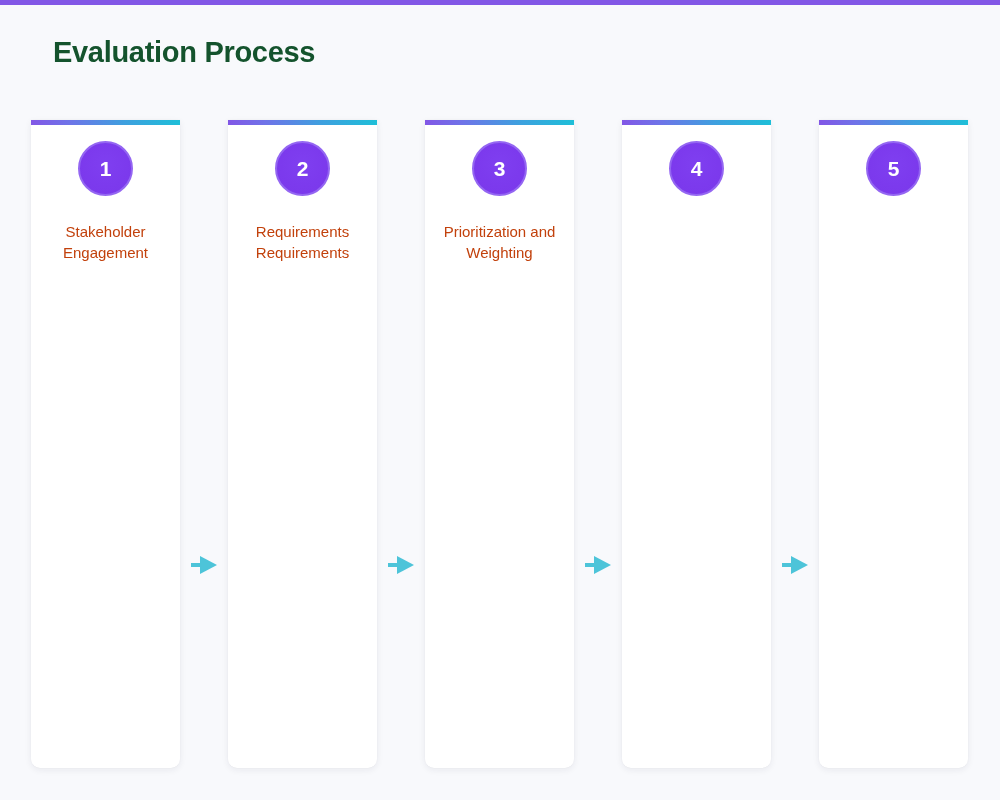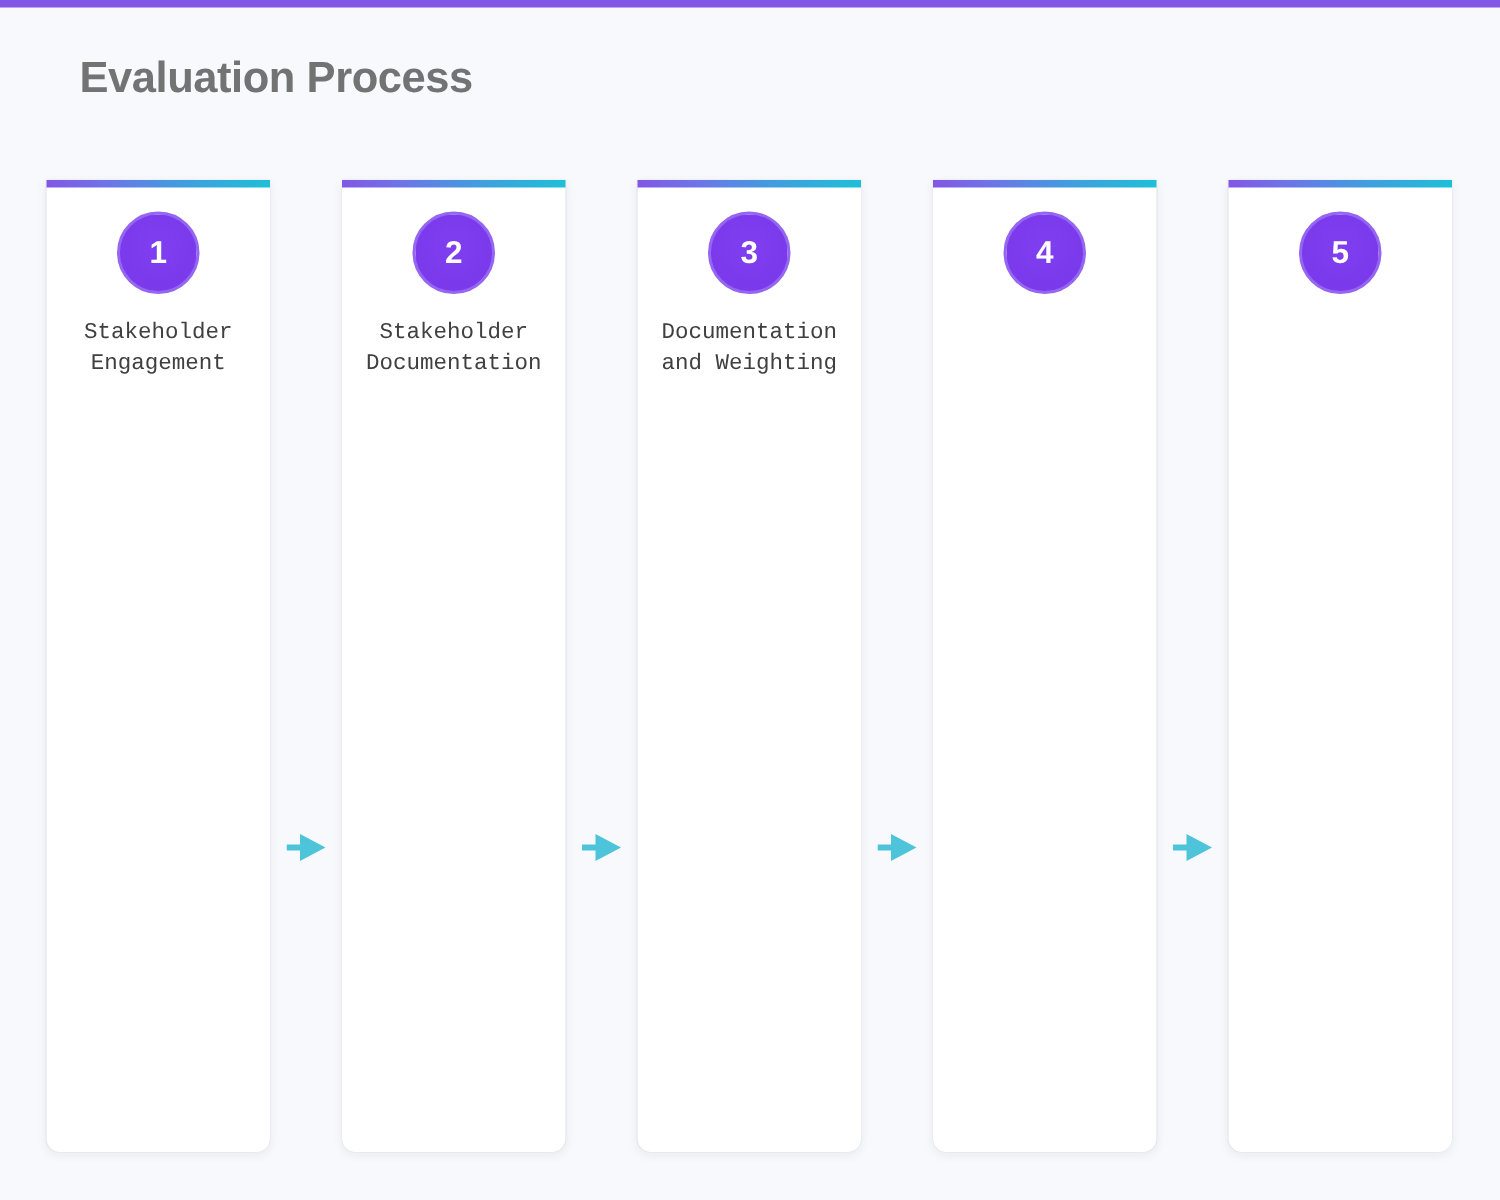--- a/index.html
+++ b/index.html
@@ -26,21 +26,21 @@
     background: #8257e6;
   }
 
   
   #page-title {
     position: absolute;
     left: 53px;
     top: 33px;
     font-size: 29px;
     font-weight: bold;
-    color: #737373;
+    color: #14532d;
     letter-spacing: -0.3px;
     line-height: 38px;
     white-space: nowrap;
   }
 
   
   #stage-row {
     position: absolute;
     left: 31px;
     top: 120px;
@@ -89,27 +89,26 @@
     display: flex;
     align-items: center;
     justify-content: center;
     color: #ffffff;
     font-size: 21px;
     font-weight: bold;
     line-height: 1;
   }
 
   .step-label {
-    margin-top: 16px;
+    margin-top: 26px;
     padding: 0 6px;
     font-size: 15px;
     line-height: 20.5px;
-    color: #404040;
+    color: #c2410c;
     text-align: center;
-    font-family: Liberation Mono, monospace;
   }
 
   
   .connector-arrow {
     position: absolute;
     top: 434px;
     width: 28px;
     height: 22px;
   }
   .connector-arrow svg {
@@ -137,36 +136,36 @@
     <svg width="28" height="22" viewBox="0 0 28 22" xmlns="http://www.w3.org/2000/svg">
       <rect x="0" y="9" width="14" height="4" fill="#4dc4d9"></rect>
       <polygon points="9,2 26,11 9,20" fill="#4dc4d9"></polygon>
     </svg>
   </div>
 
   <div class="stage-card" style="left:197px;">
     <div class="card-accent"></div>
     <div class="card-inner">
       <div class="step-badge">2</div>
-      <div class="step-label">Stakeholder Documentation</div>
+      <div class="step-label">Requirements Requirements</div>
     </div>
   </div>
 
   <div class="connector-arrow" style="left:357px;">
     <svg width="28" height="22" viewBox="0 0 28 22" xmlns="http://www.w3.org/2000/svg">
       <rect x="0" y="9" width="14" height="4" fill="#4dc4d9"></rect>
       <polygon points="9,2 26,11 9,20" fill="#4dc4d9"></polygon>
     </svg>
   </div>
 
   <div class="stage-card" style="left:394px;">
     <div class="card-accent"></div>
     <div class="card-inner">
       <div class="step-badge">3</div>
-      <div class="step-label">Documentation and Weighting</div>
+      <div class="step-label">Prioritization and Weighting</div>
     </div>
   </div>
 
   <div class="connector-arrow" style="left:554px;">
     <svg width="28" height="22" viewBox="0 0 28 22" xmlns="http://www.w3.org/2000/svg">
       <rect x="0" y="9" width="14" height="4" fill="#4dc4d9"></rect>
       <polygon points="9,2 26,11 9,20" fill="#4dc4d9"></polygon>
     </svg>
   </div>
 

